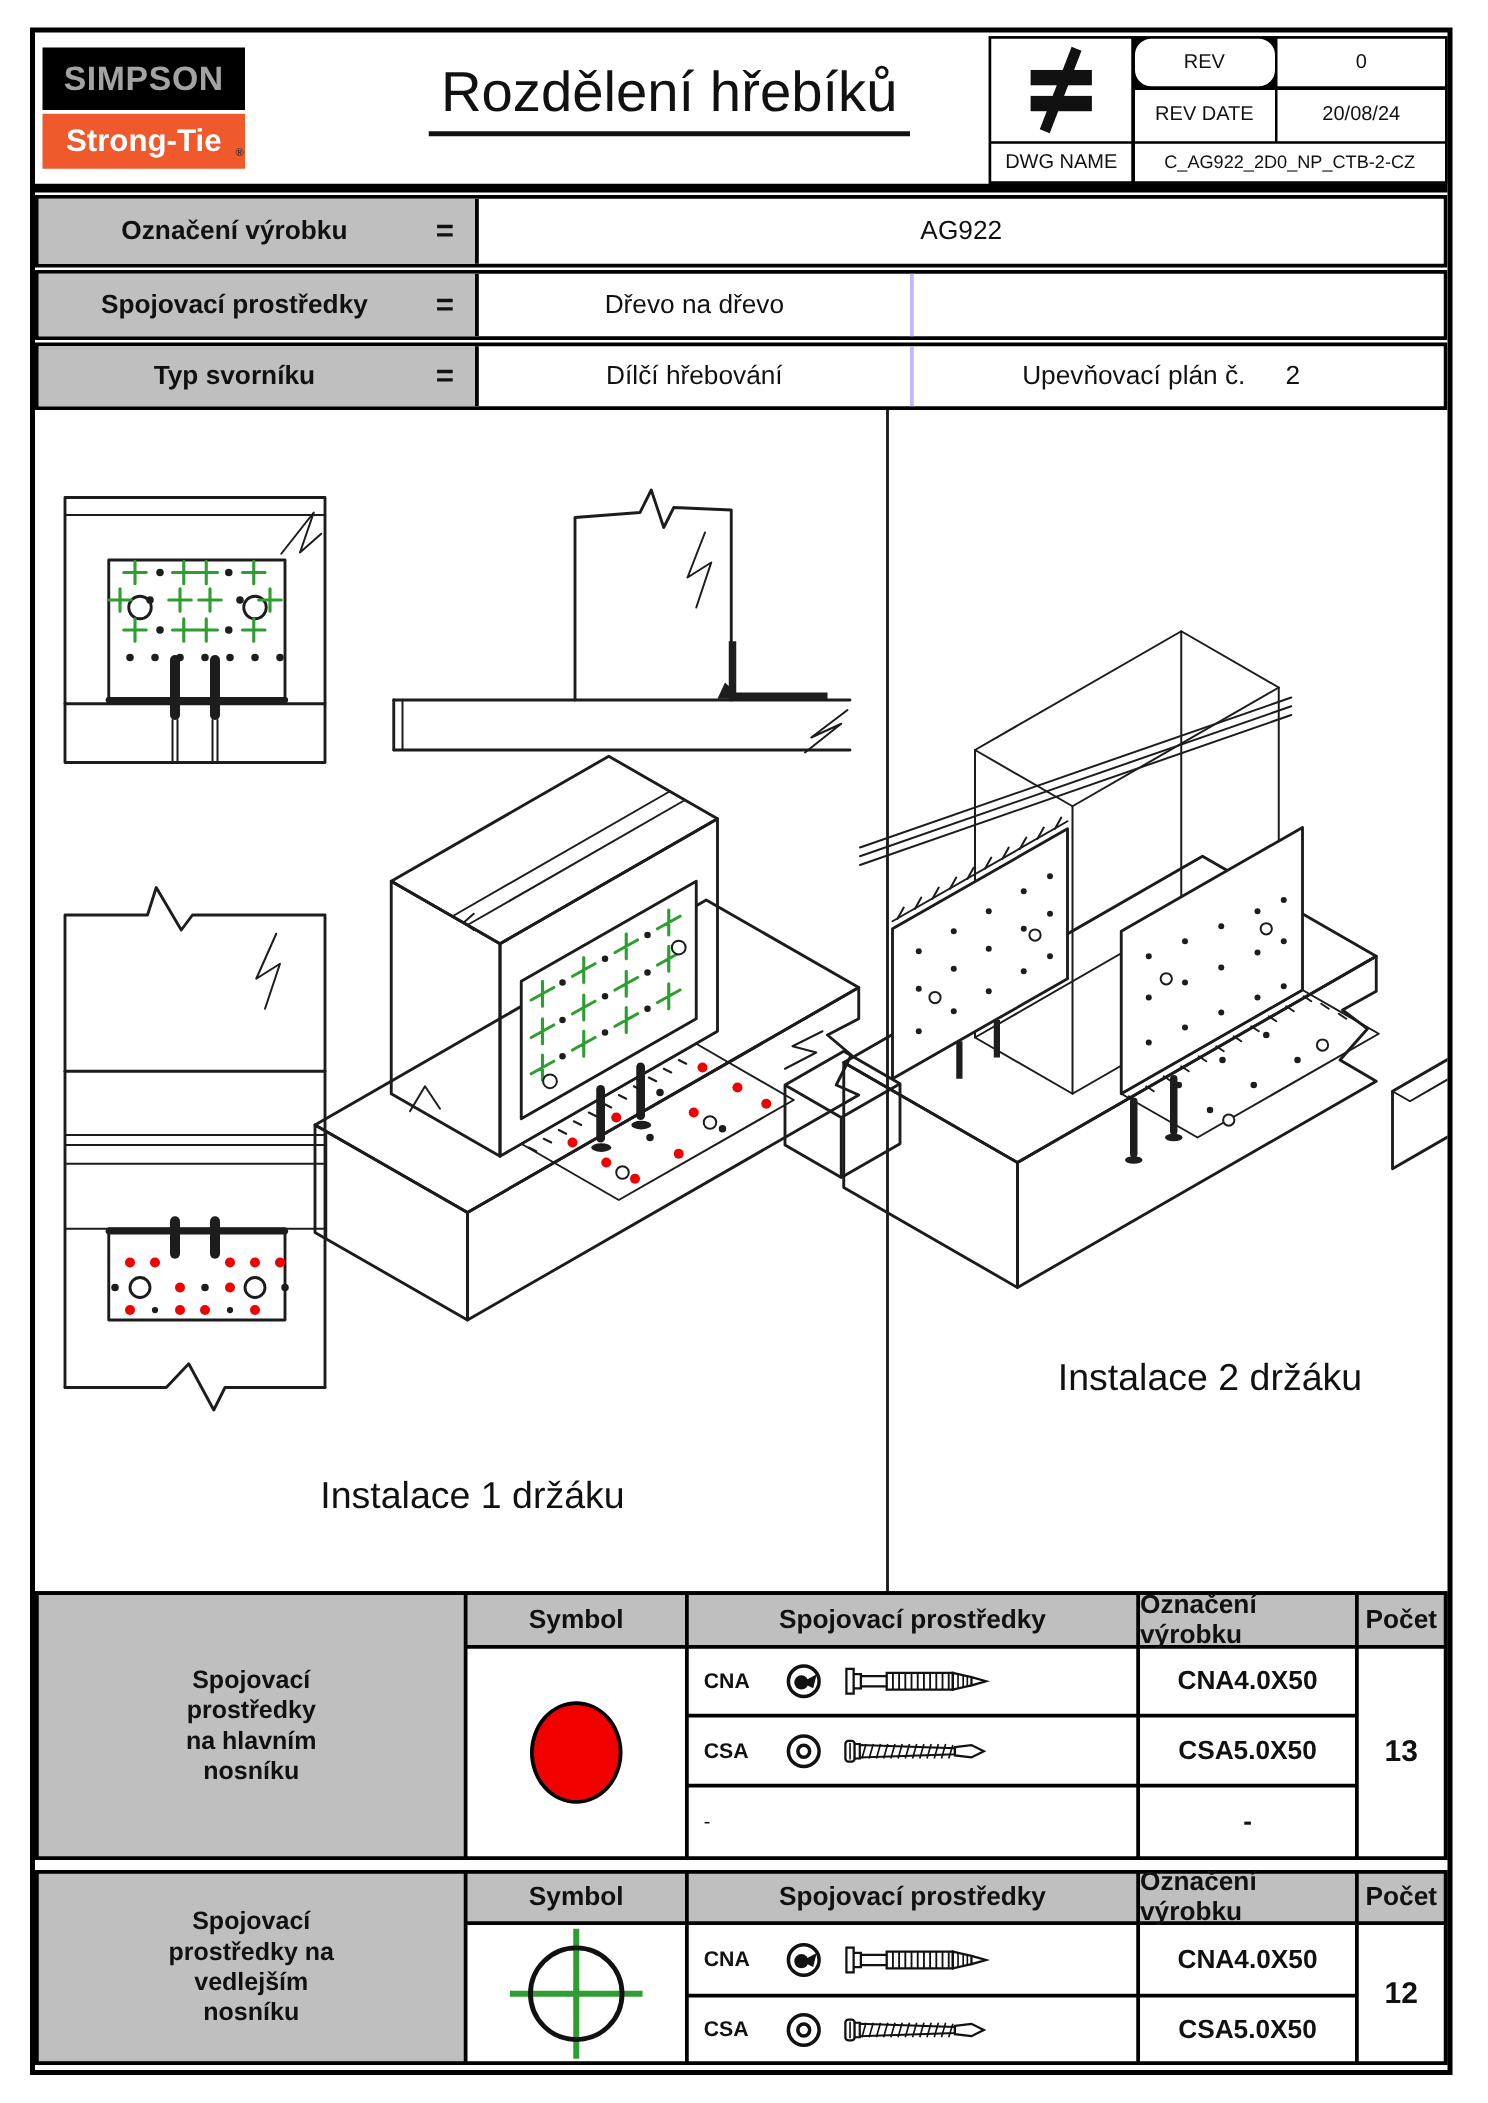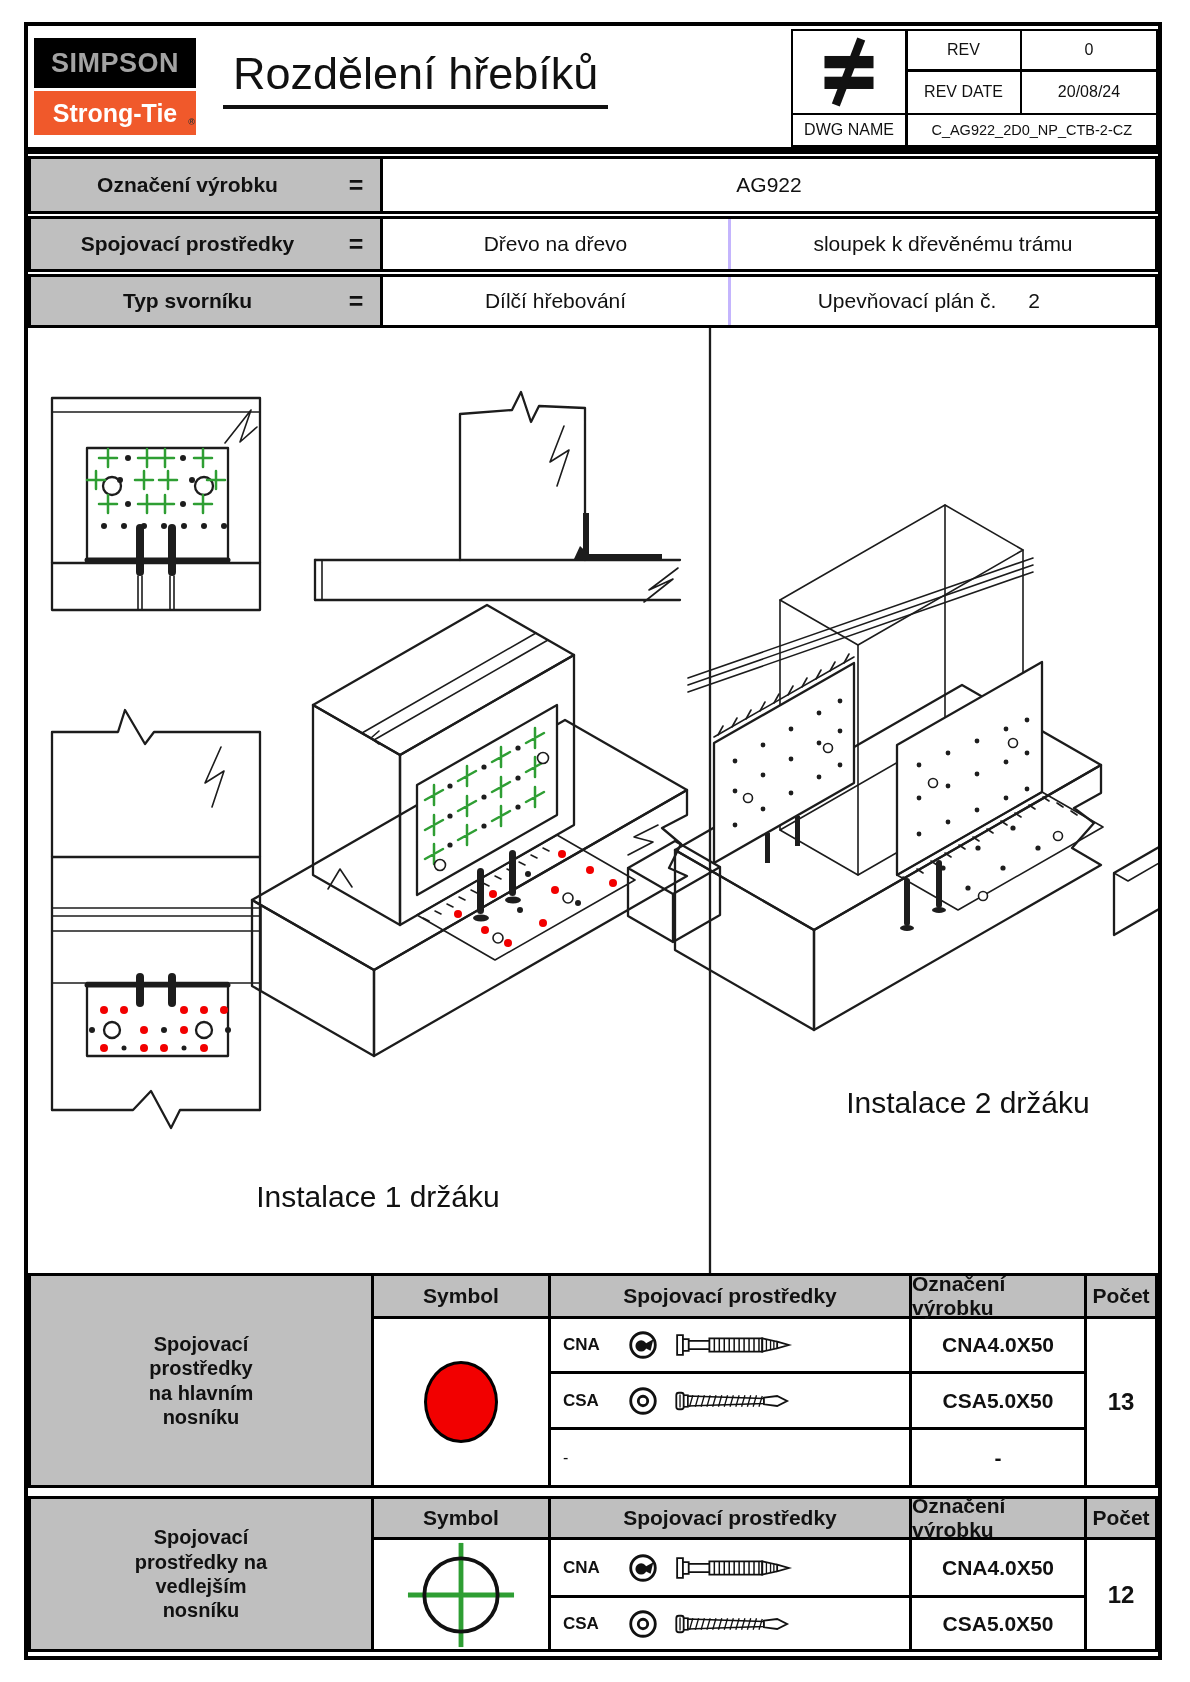--- a/index.html
+++ b/index.html
@@ -6,21 +6,21 @@
   html,body{margin:0;padding:0;background:#fff;}
   body{width:1190px;height:1682px;position:relative;font-family:"Liberation Sans",sans-serif;color:#111;}
   .sheet{position:absolute;left:24px;top:22px;width:1138px;height:1638px;border:4px solid #000;box-sizing:border-box;background:#fff;}
   .abs{position:absolute;box-sizing:border-box;}
   
   .hdr{left:0;top:0;width:1130px;height:128px;border-bottom:7px solid #000;}
   .logo{left:6px;top:12px;width:162px;}
   .logo .top{background:#000;color:#a3a3a3;font-weight:bold;font-size:27px;text-align:center;height:50px;line-height:50px;letter-spacing:.5px;}
   .logo .bot{background:var(--orange);color:#fff;font-weight:bold;font-size:25px;text-align:center;height:44px;line-height:44px;margin-top:3px;position:relative;}
   .logo .reg{position:absolute;right:1px;bottom:-9px;font-size:9px;color:#333;}
-  .twrap{left:195px;top:22px;width:505px;text-align:left;text-decoration:underline;}
+  .twrap{left:195px;top:22px;width:505px;text-align:right;text-decoration:underline;}
   .title{font-size:45px;border-bottom:4px solid #111;padding:0 10px 5px;display:inline-block;}
   .tblock{left:763px;top:3px;width:367px;height:118px;display:grid;grid-template-columns:112px 112px 1fr;grid-template-rows:38px 41px 1fr;gap:2.5px;background:#000;border:2.5px solid #000;}
   .tbc{background:#fff;display:flex;align-items:center;justify-content:center;font-size:16px;}
   .tbc.dwgv{font-size:14.5px;}
   
   .irow{left:0;width:1130px;border:3px solid #000;display:flex;background:#fff;}
   .glabel{width:337px;background:var(--gray);border-right:3px solid #000;display:flex;align-items:center;padding:0 8px 0 4px;}
   .glabel .t{flex:1;text-align:center;font-weight:bold;font-size:21px;}
   .glabel .eq{font-weight:bold;font-size:25px;width:32px;text-align:center;}
   .vcell{display:flex;align-items:center;justify-content:center;font-size:21px;}
@@ -66,21 +66,21 @@
       <span class="title">Rozdělení hřebíků</span>
     </div>
     <div class="abs tblock">
       <div class="tbc" style="grid-area:1/1/3/2;">
         <svg width="66" height="76" viewBox="0 0 70 80">
             <rect x="9" y="23" width="52" height="13" fill="#111"></rect>
             <rect x="9" y="45" width="52" height="13" fill="#111"></rect>
             <path d="M48,5 L21,75" stroke="#111" stroke-width="9" fill="none"></path>
           </svg>
       </div>
-      <div class="tbc" style="grid-area:1/2/2/3;">REV</div>
+      <div class="tbc" style="grid-area:1/2/2/3;border-radius:13px;">REV</div>
       <div class="tbc" style="grid-area:1/3/2/4;">0</div>
       <div class="tbc" style="grid-area:2/2/3/3;">REV DATE</div>
       <div class="tbc" style="grid-area:2/3/3/4;">20/08/24</div>
       <div class="tbc" style="grid-area:3/1/4/2;">DWG NAME</div>
       <div class="tbc dwgv" style="grid-area:3/2/4/4;">C_AG922_2D0_NP_CTB-2-CZ</div>
     </div>
   </div>
 
   <div class="abs irow" style="top:130px;height:58px;">
     <div class="glabel">
@@ -88,21 +88,20 @@
         <span class="eq">=</span>
       </div>
     <div class="vcell vfull">AG922</div>
   </div>
   <div class="abs irow" style="top:190px;height:56px;">
     <div class="glabel">
         <span class="t">Spojovací prostředky</span>
         <span class="eq">=</span>
       </div>
     <div class="vcell va">Dřevo na dřevo</div>
-    <div class="vcell vb">sloupek k dřevěnému trámu</div>
   </div>
   <div class="abs irow" style="top:248px;height:54px;">
     <div class="glabel">
         <span class="t">Typ svorníku</span>
         <span class="eq">=</span>
       </div>
     <div class="vcell va">Dílčí hřebování</div>
     <div class="vcell vb planend">
       <span>Upevňovací plán č.</span>
       <span>2</span>

